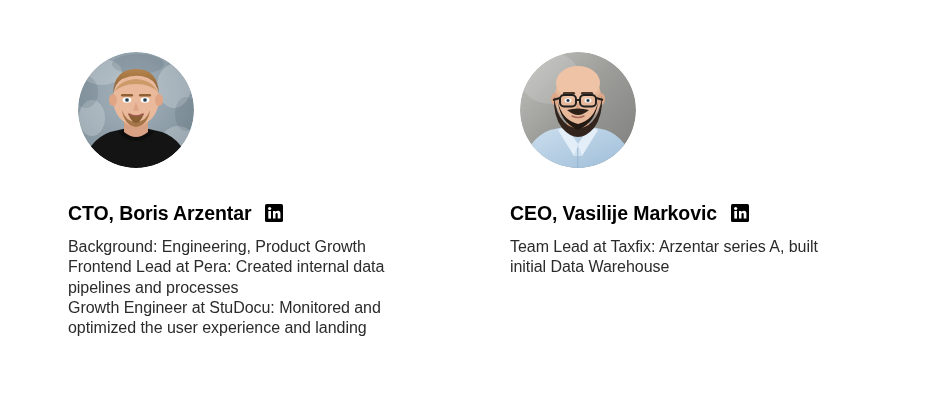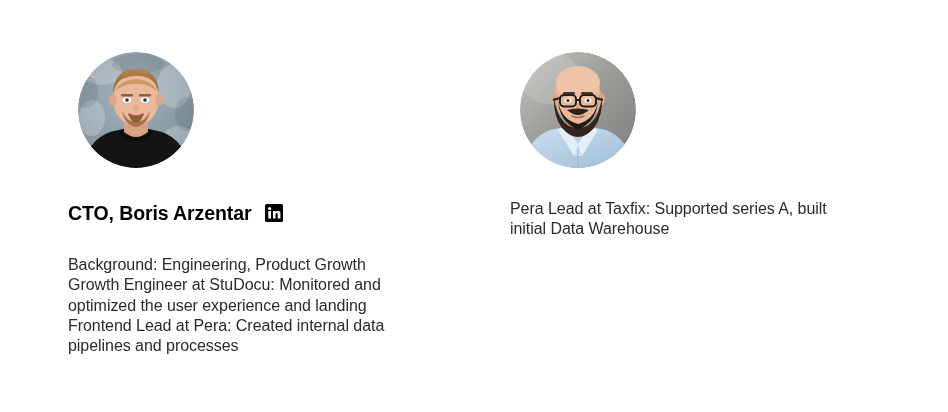--- a/index.html
+++ b/index.html
@@ -65,21 +65,21 @@
     display: inline-block;
     margin-left: 14px;
     width: 18px;
     height: 18px;
     flex: 0 0 auto;
   }
   .linkedin-icon svg { display: block; }
 
   
   .bio {
-    margin-top: 31px;
+    margin-top: 13px;
     font-size: 16px;
     line-height: 20.3px;
     color: #2b2b2b;
     letter-spacing: -0.05px;
   }
   .bio-line { white-space: normal; }
   .profile-card.left  .bio { width: 340px; }
   .profile-card.right .bio { width: 348px; }
 </style>
 </head>
@@ -160,22 +160,22 @@
           <rect x="0" y="0" width="18" height="18" rx="1.6" fill="#000000"></rect>
           <rect x="3.3" y="7" width="2.7" height="7.6" fill="#ffffff"></rect>
           <circle cx="4.65" cy="4.5" r="1.6" fill="#ffffff"></circle>
           <path d="M8 7 h2.5 v1.1 q0.9 -1.3 2.6 -1.3 q2.3 0 2.3 2.7 v5.1 h-2.7 v-4.5 q0 -1.2 -1.1 -1.2 q-1.1 0 -1.1 1.3 v4.4 H8 Z" fill="#ffffff"></path>
         </svg>
       </a>
     </div>
 
     <div class="bio">
       <div class="bio-line">Background: Engineering, Product Growth</div>
+      <div class="bio-line">Frontend Lead at Pera: Created internal data pipelines and processes</div>
       <div class="bio-line">Growth Engineer at StuDocu: Monitored and optimized the user experience and landing</div>
-      <div class="bio-line">Frontend Lead at Pera: Created internal data pipelines and processes</div>
     </div>
   </div>
 
   <div class="profile-card right">
 
     <div class="avatar">
       <svg viewBox="0 0 116 116" xmlns="http://www.w3.org/2000/svg">
         <defs>
           <clipPath id="clipR">
               <circle cx="58" cy="58" r="58"></circle>
@@ -232,19 +232,30 @@
           <path d="M34 44 Q33 64 42 76 Q50 85 58 85 Q66 85 74 76 Q83 64 82 44 Q80 62 72 70 Q66 76 58 76 Q50 76 44 70 Q36 62 34 44 Z" fill="#33251d"></path>
           <path d="M38 50 Q40 70 58 78 Q76 70 78 50 Q74 68 58 72 Q42 68 38 50 Z" fill="#241a14"></path>
 
           <path d="M47 58 Q58 55 69 58 Q63 63 58 63 Q53 63 47 58 Z" fill="#2b1f18"></path>
 
           <path d="M52 64 Q58 67 64 64" stroke="#a8695c" stroke-width="1.5" fill="none" stroke-linecap="round"></path>
         </g>
       </svg>
     </div>
 
+    <div class="name-row">
+      <span class="person-name">CEO, Vasilije Markovic</span>
+      <a class="linkedin-icon">
+        <svg viewBox="0 0 18 18" xmlns="http://www.w3.org/2000/svg">
+          <rect x="0" y="0" width="18" height="18" rx="1.6" fill="#000000"></rect>
+          <rect x="3.3" y="7" width="2.7" height="7.6" fill="#ffffff"></rect>
+          <circle cx="4.65" cy="4.5" r="1.6" fill="#ffffff"></circle>
+          <path d="M8 7 h2.5 v1.1 q0.9 -1.3 2.6 -1.3 q2.3 0 2.3 2.7 v5.1 h-2.7 v-4.5 q0 -1.2 -1.1 -1.2 q-1.1 0 -1.1 1.3 v4.4 H8 Z" fill="#ffffff"></path>
+        </svg>
+      </a>
+    </div>
 
     <div class="bio">
-      <div class="bio-line">Pera Lead at Taxfix: Supported series A, built initial Data Warehouse</div>
+      <div class="bio-line">Team Lead at Taxfix: Arzentar series A, built initial Data Warehouse</div>
     </div>
   </div>
 
 </div>
 
 </body></html>

